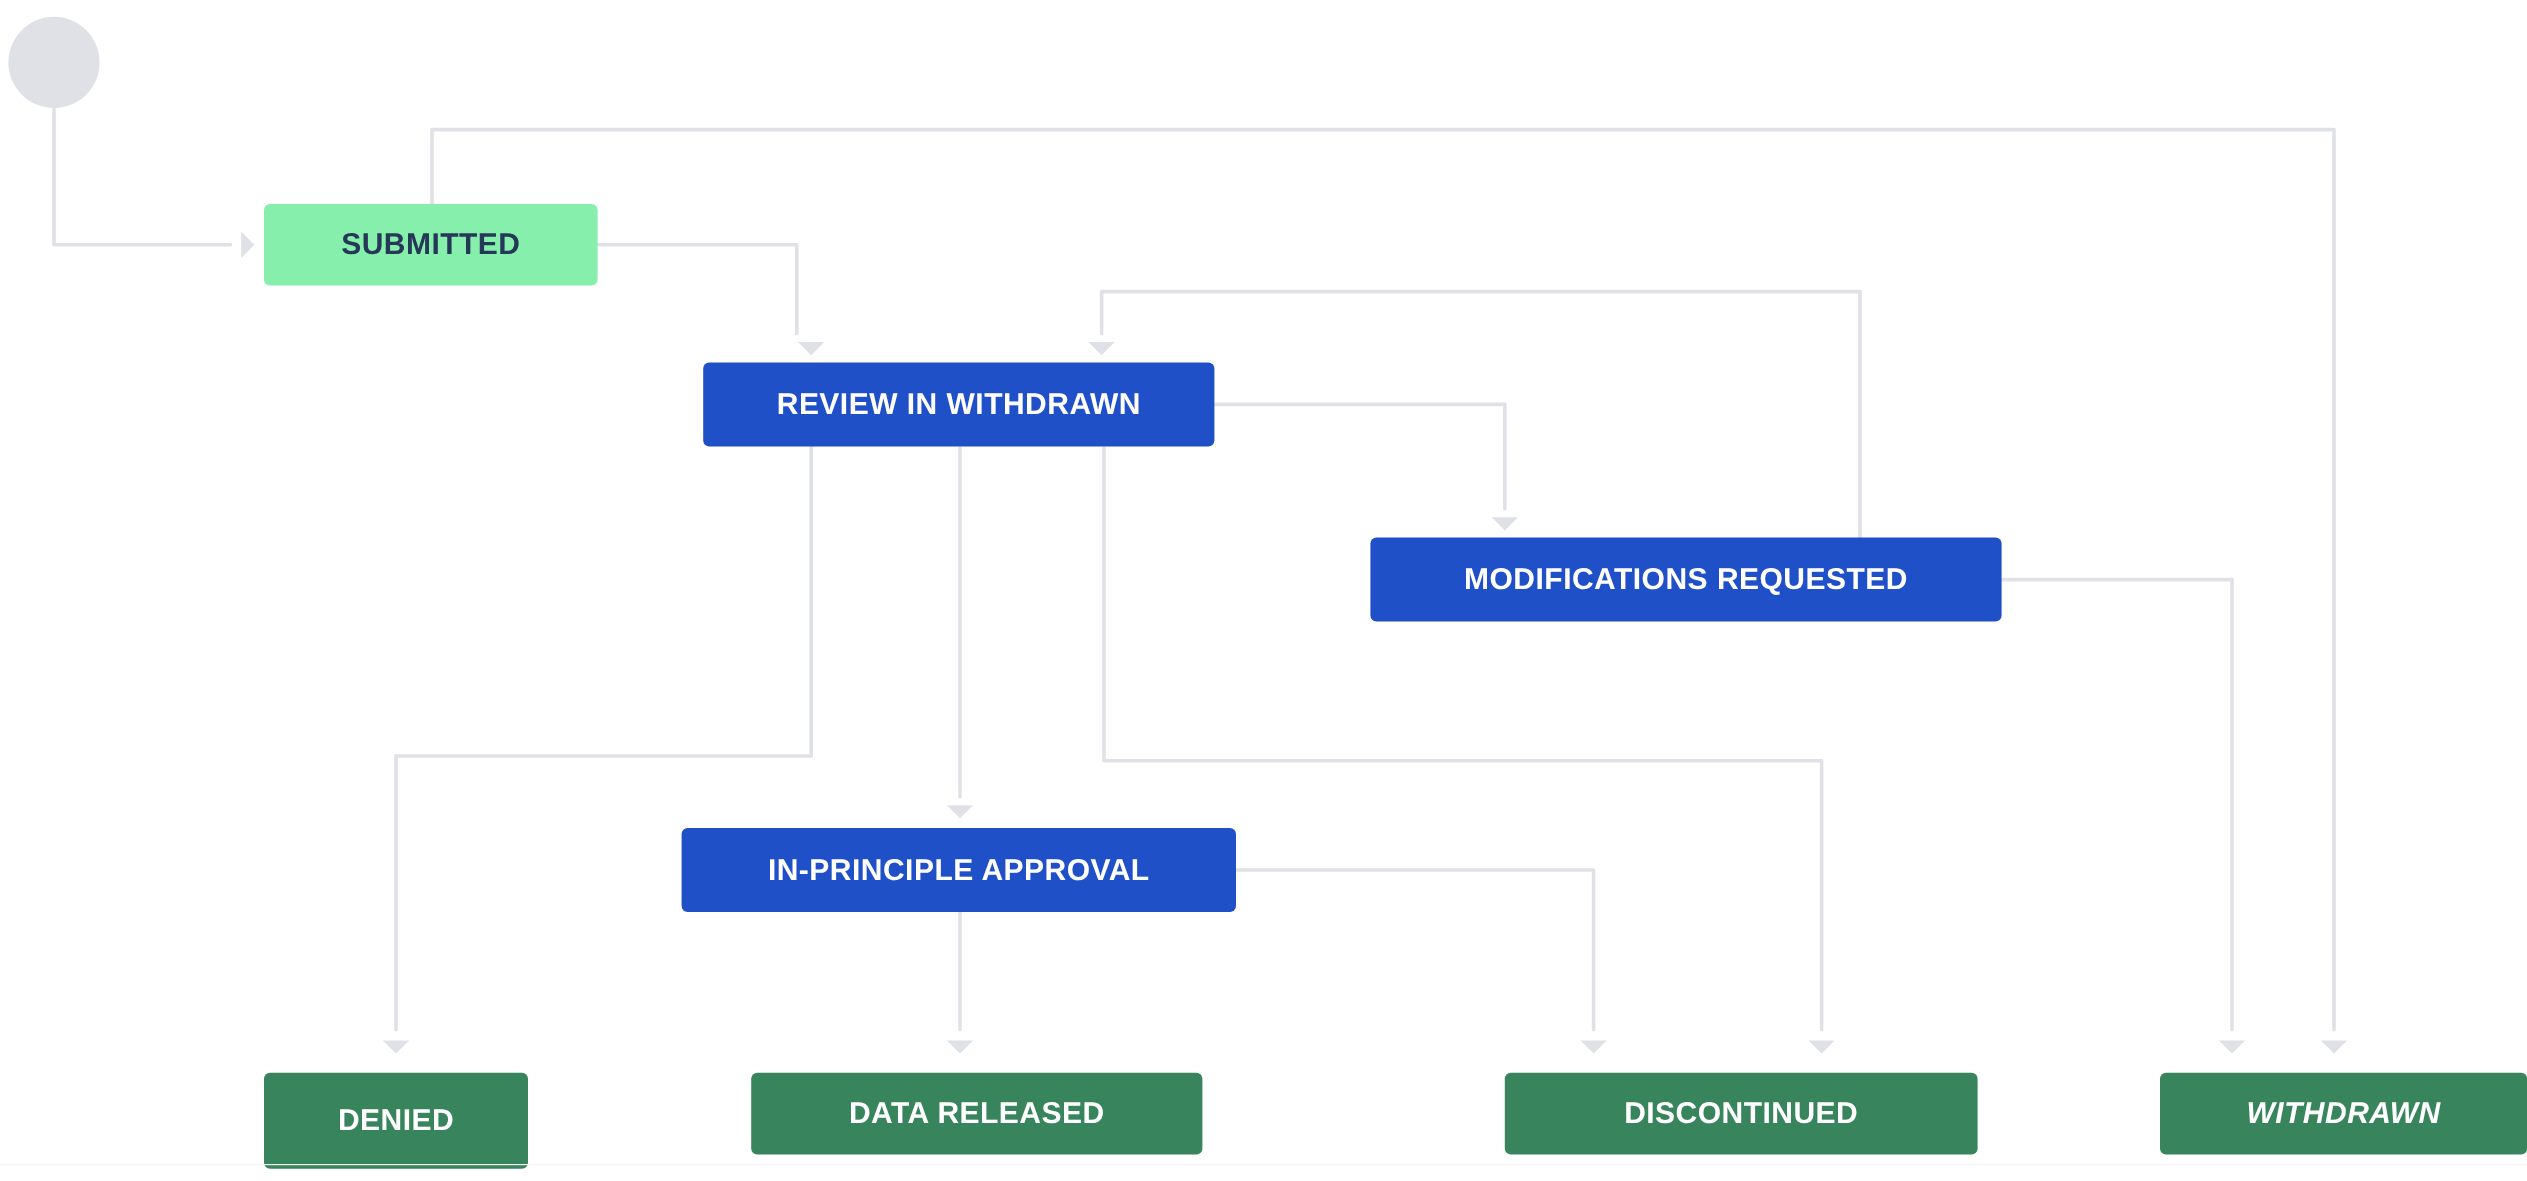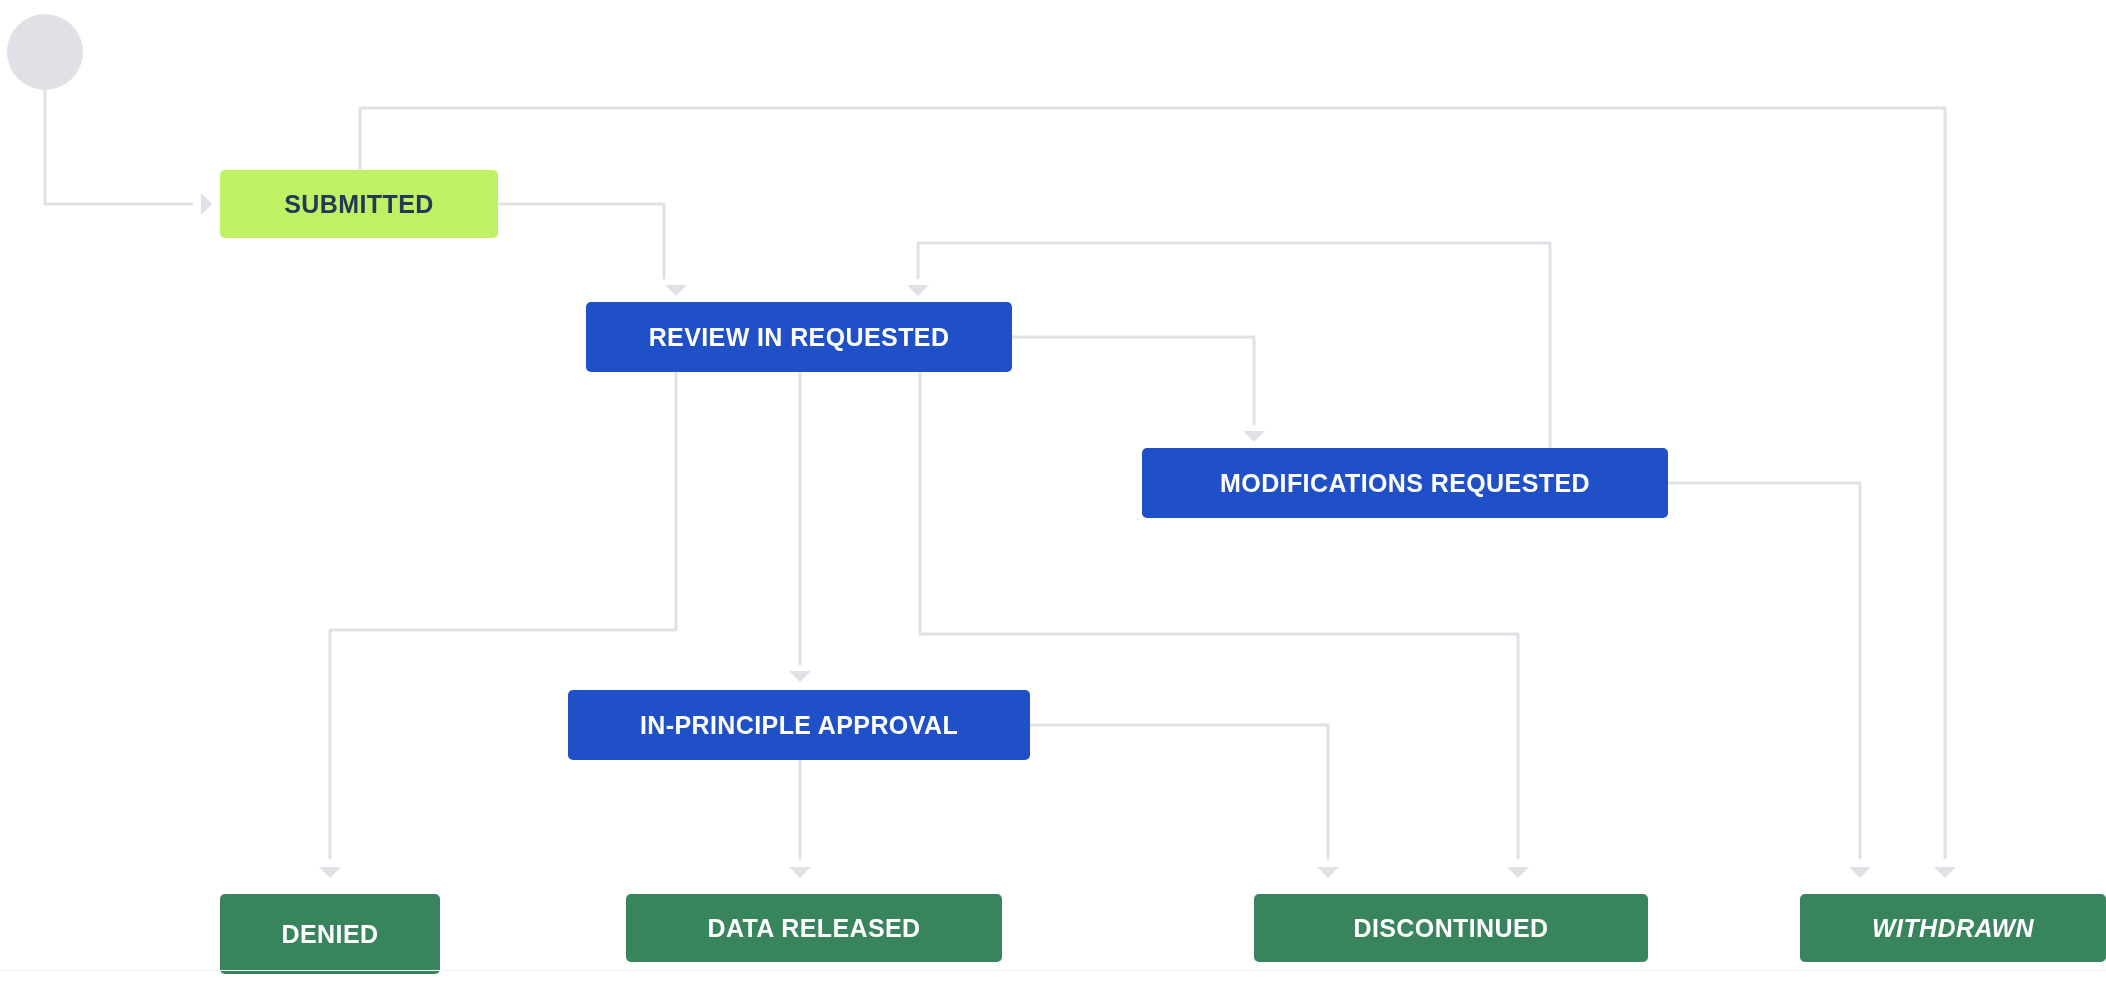--- a/index.html
+++ b/index.html
@@ -34,21 +34,21 @@
     justify-content: center;
     border-radius: 5px;
     text-align: center;
     letter-spacing: 0.4px;
     font-weight: bold;
     line-height: 1;
     white-space: nowrap;
     user-select: none;
   }
   .node-start {
-    background: #bef264;
+    background: #86efac;
     color: #253858;
     font-size: 25px;
   }
   .node-active {
     background: #2050c8;
     color: #ffffff;
     font-size: 25px;
   }
   .node-terminal {
     background: #38845c;
@@ -119,21 +119,21 @@
         <polygon points="1317,867 1328,878 1339,867" fill="#dfe1e6"></polygon>
       </g>
     </svg>
 
   <div id="node-layer">
       <div class="start-circle" style="left: 7px; top: 14px; width: 76px; height: 76px; background: rgb(223, 225, 230);"></div>
       <div class="node node-start" style="left: 220px; top: 170px; width: 278px; height: 68px;">
         <span>SUBMITTED</span>
       </div>
       <div class="node node-active" style="left: 586px; top: 302px; width: 426px; height: 70px;">
-        <span>REVIEW IN REQUESTED</span>
+        <span>REVIEW IN WITHDRAWN</span>
       </div>
       <div class="node node-active" style="left: 1142px; top: 448px; width: 526px; height: 70px;">
         <span>MODIFICATIONS REQUESTED</span>
       </div>
       <div class="node node-active" style="left: 568px; top: 690px; width: 462px; height: 70px;">
         <span>IN-PRINCIPLE APPROVAL</span>
       </div>
       <div class="node node-terminal" style="left: 220px; top: 894px; width: 220px; height: 80px;">
         <span>DENIED</span>
       </div>

